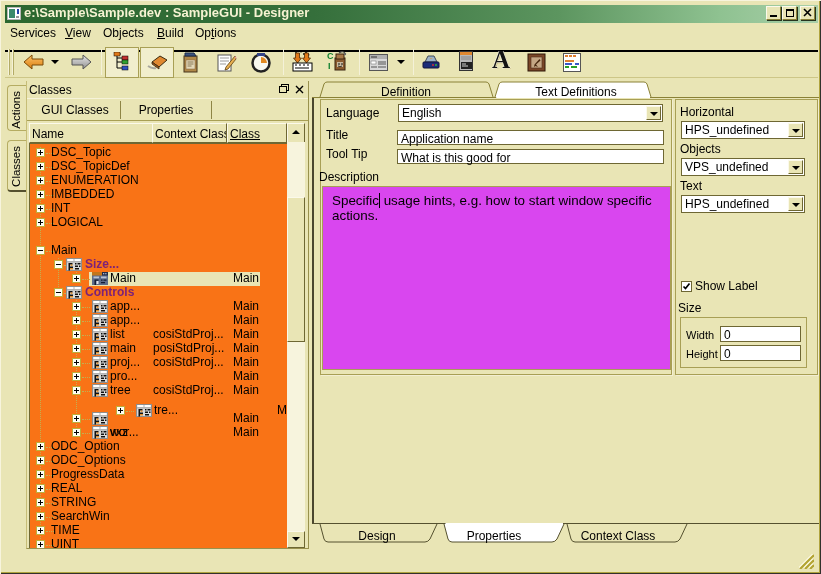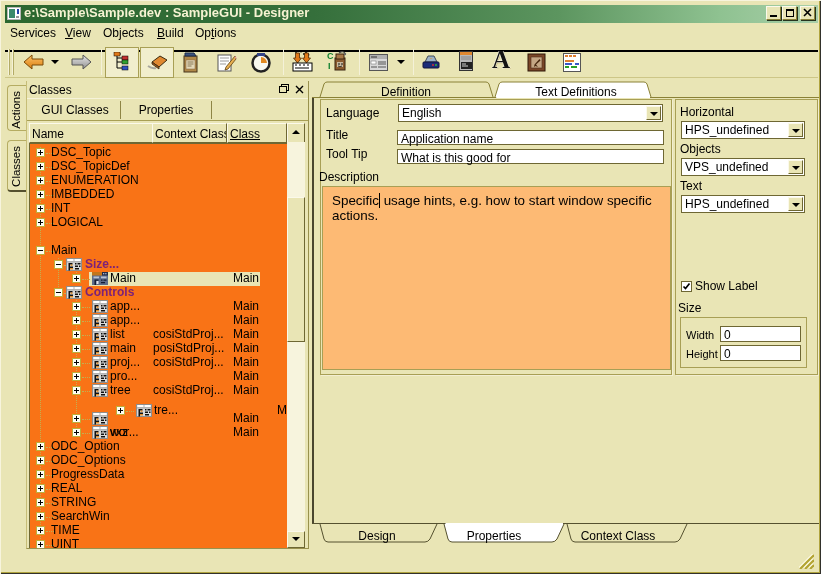--- a/index.html
+++ b/index.html
@@ -76,21 +76,21 @@
 #rp-box-l { left:319px; top:98px; width:352px; height:276px; border:1px solid #a89f55; box-shadow:1px 1px 0 #f2eed2; }
 #rp-box-r { left:674px; top:98px; width:143px; height:276px; border:1px solid #a89f55; box-shadow:1px 1px 0 #f2eed2; }
 .flabel { position:absolute; font-size:12px; white-space:nowrap; }
 .tfield { position:absolute; background:#fff; border:1px solid #6e6733; font-size:12px; padding:1px 0 0 3px; white-space:nowrap; }
 .combo { position:absolute; background:#fff; border:1px solid #6e6733; font-size:12px; padding:1px 0 0 3px; white-space:nowrap; }
 .cbtn { position:absolute; right:1px; top:1px; background:#e9e5b5;
   border-top:1px solid #fbf9ea; border-left:1px solid #fbf9ea;
   border-right:1px solid #6e6733; border-bottom:1px solid #6e6733; }
 .arrow-d { position:absolute; width:0; height:0; border-left:4px solid transparent; border-right:4px solid transparent; border-top:4px solid #000; }
 .arrow-u { position:absolute; width:0; height:0; border-left:4px solid transparent; border-right:4px solid transparent; border-bottom:4px solid #000; }
-#desc { left:321px; top:185px; width:349px; height:184px; background:#fdba74; border:1px solid #a89f55; font-size:13.4px; padding:6px 4px 0 9px; line-height:15.3px; }
+#desc { left:321px; top:185px; width:349px; height:184px; background:#d946ef; border:1px solid #a89f55; font-size:13.4px; padding:6px 4px 0 9px; line-height:15.3px; }
 
 #statusbar { left:4px; top:548px; width:813px; height:23px; }
 </style>
 </head>
 <body>
 <div id="win">
   <div class="abs" id="titlebar"></div>
   <div class="abs" id="title-tx">e:\Sample\Sample.dev : SampleGUI - Designer</div>
   <div class="abs" id="title-ic"><svg width="14" height="13">
         <rect x="0" y="0" width="14" height="13" fill="#b8b8b8"></rect>

